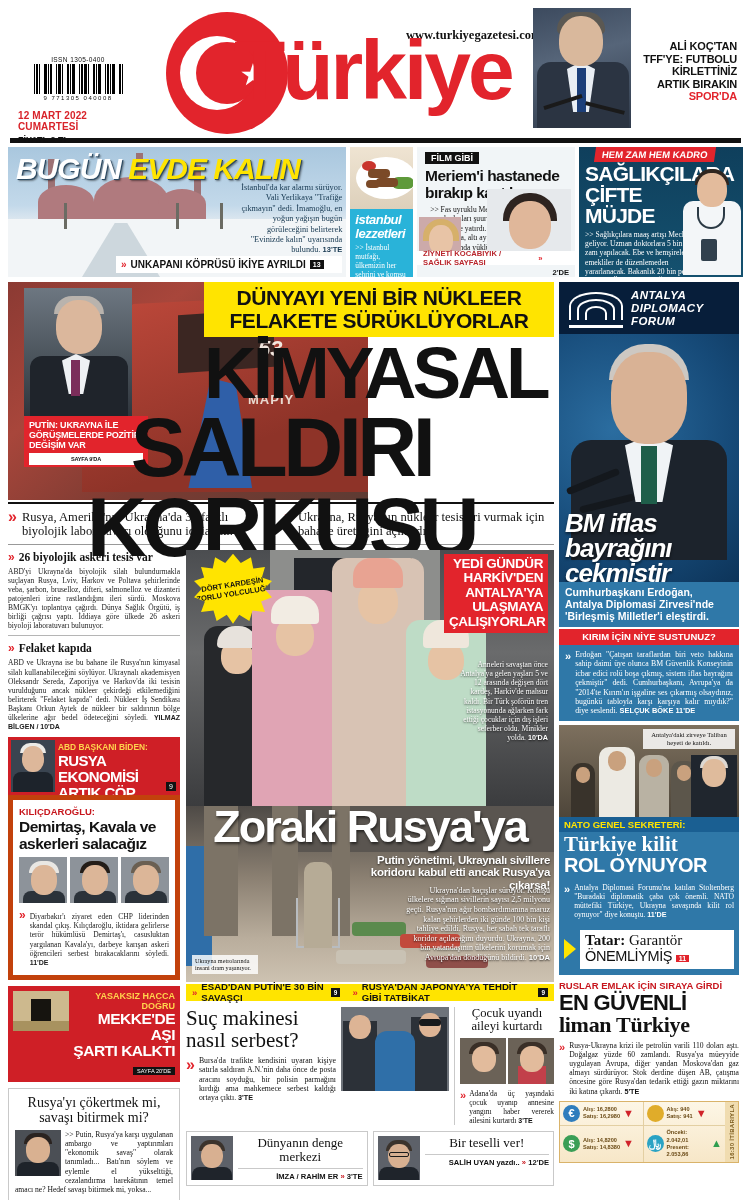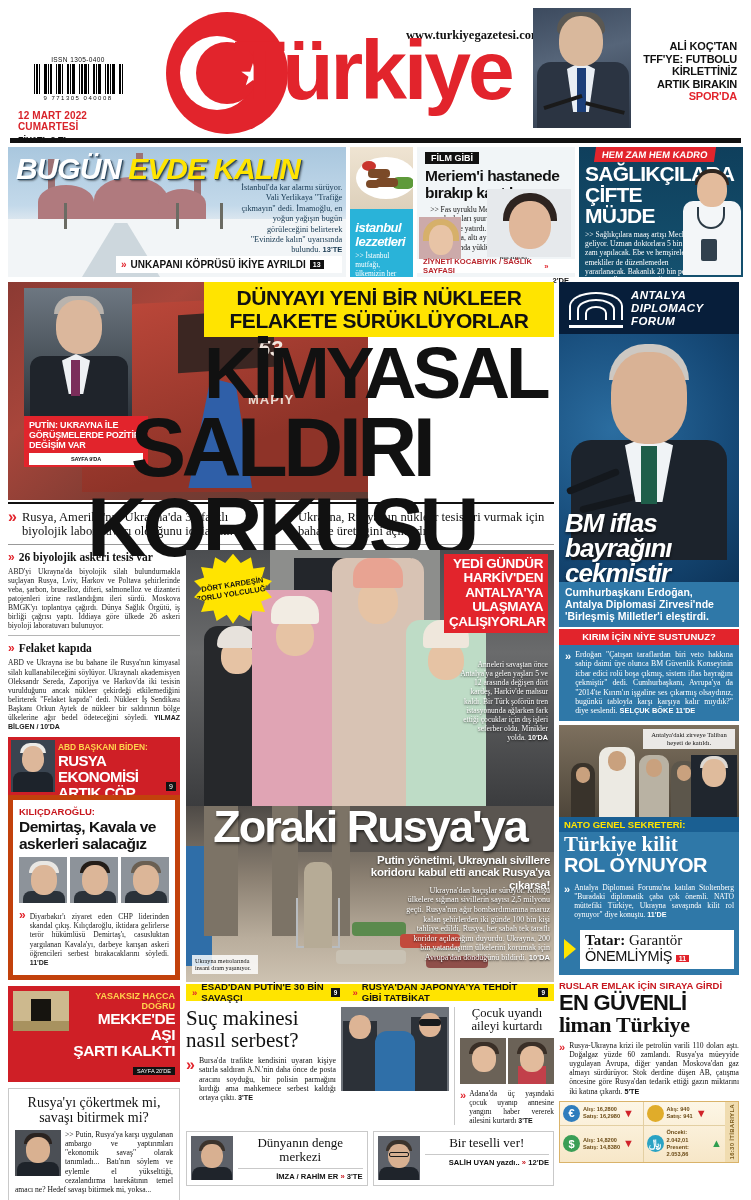--- a/index.html
+++ b/index.html
@@ -115,21 +115,21 @@
   .tb-food { width:72px; position:relative; background:#29b3d9; }
   .food-img { height:62px; background:linear-gradient(180deg,#efe4d2,#ddd0bb); position:relative; overflow:hidden; }
   .food-img .plate { position:absolute; left:6px; top:10px; width:60px; height:42px; background:#fff; border-radius:50%; }
   .food-img .meat { position:absolute; background:#7b4a28; border-radius:4px; }
   .food-img .m1 { left:18px; top:22px; width:22px; height:9px; }
   .food-img .m2 { left:26px; top:31px; width:22px; height:9px; }
   .food-img .m3 { left:16px; top:33px; width:14px; height:8px; }
   .food-img .tom { position:absolute; left:12px; top:14px; width:14px; height:10px; background:#c9342c; border-radius:50%; }
   .food-img .pep { position:absolute; left:42px; top:30px; width:22px; height:12px; background:#5e9a3a; border-radius:8px; }
   .food-cap {
-    padding:12px 5px 0 5px; color:#fff;
+    padding:4px 5px 0 5px; color:#fff;
     font-family:"Liberation Sans", sans-serif; font-weight:bold; font-style:italic;
     font-size:13px; line-height:13.5px; letter-spacing:-.5px;
   }
   .food-txt { padding:3px 5px; color:#fff; font-family:"Liberation Serif", serif; font-size:7.4px; line-height:9px; }
 
   .tb-meriem { flex:1; position:relative; background:#f1f5f7; }
   .tag-film {
     display:inline-block; background:#111; color:#fff; margin:5px 0 0 8px;
     font-family:"Liberation Sans", sans-serif; font-weight:bold; font-size:9px; padding:1px 6px;
   }
@@ -143,22 +143,22 @@
     font-family:"Liberation Serif", serif; font-size:7.6px; line-height:9.4px; color:#111;
   }
   .meriem-photo { position:absolute; right:4px; top:42px; width:84px; height:68px; background:#d6d9dc; overflow:hidden; }
   .meriem-photo .pillow { position:absolute; inset:0; background:#e6e9ec; }
   .meriem-photo .face { position:absolute; left:22px; top:12px; width:42px; height:48px; border-radius:46%; background:#e0b79a; }
   .meriem-photo .hairm { position:absolute; left:16px; top:4px; width:54px; height:28px; border-radius:26px 26px 0 0; background:#2e2420; }
   .meriem-photo2 { position:absolute; left:2px; bottom:18px; width:42px; height:42px; background:#caa; overflow:hidden; }
   .meriem-photo2 .f2 { position:absolute; left:10px; top:8px; width:24px; height:30px; border-radius:46%; background:#e8c4a6; }
   .meriem-photo2 .h2 { position:absolute; left:4px; top:2px; width:36px; height:22px; border-radius:18px 18px 0 0; background:#d6b06a; }
   .meriem-foot {
-    position:absolute; left:0; right:0; bottom:4px; height:14px; background:#fff;
-    display:flex; align-items:center; gap:4px; padding:0 6px;
+    position:absolute; left:0; right:0; bottom:12px; height:14px; background:#fff;
+    display:flex; align-items:center; gap:10px; padding:0 6px;
     font-family:"Liberation Sans", sans-serif; font-weight:bold; font-size:7.6px; color:#b8252c;
   }
   .meriem-foot .dk { color:#111;margin-top:28px; }
 
   .tb-saglik { width:188px; position:relative; background:linear-gradient(180deg,#0f3f5c,#14516f); }
   .zam-tag {
     position:absolute; left:16px; top:0; background:#e2242c; color:#fff;
     font-family:"Liberation Sans", sans-serif; font-weight:bold; font-size:9.5px;
     padding:2px 7px; transform:skewX(-8deg);
   }

